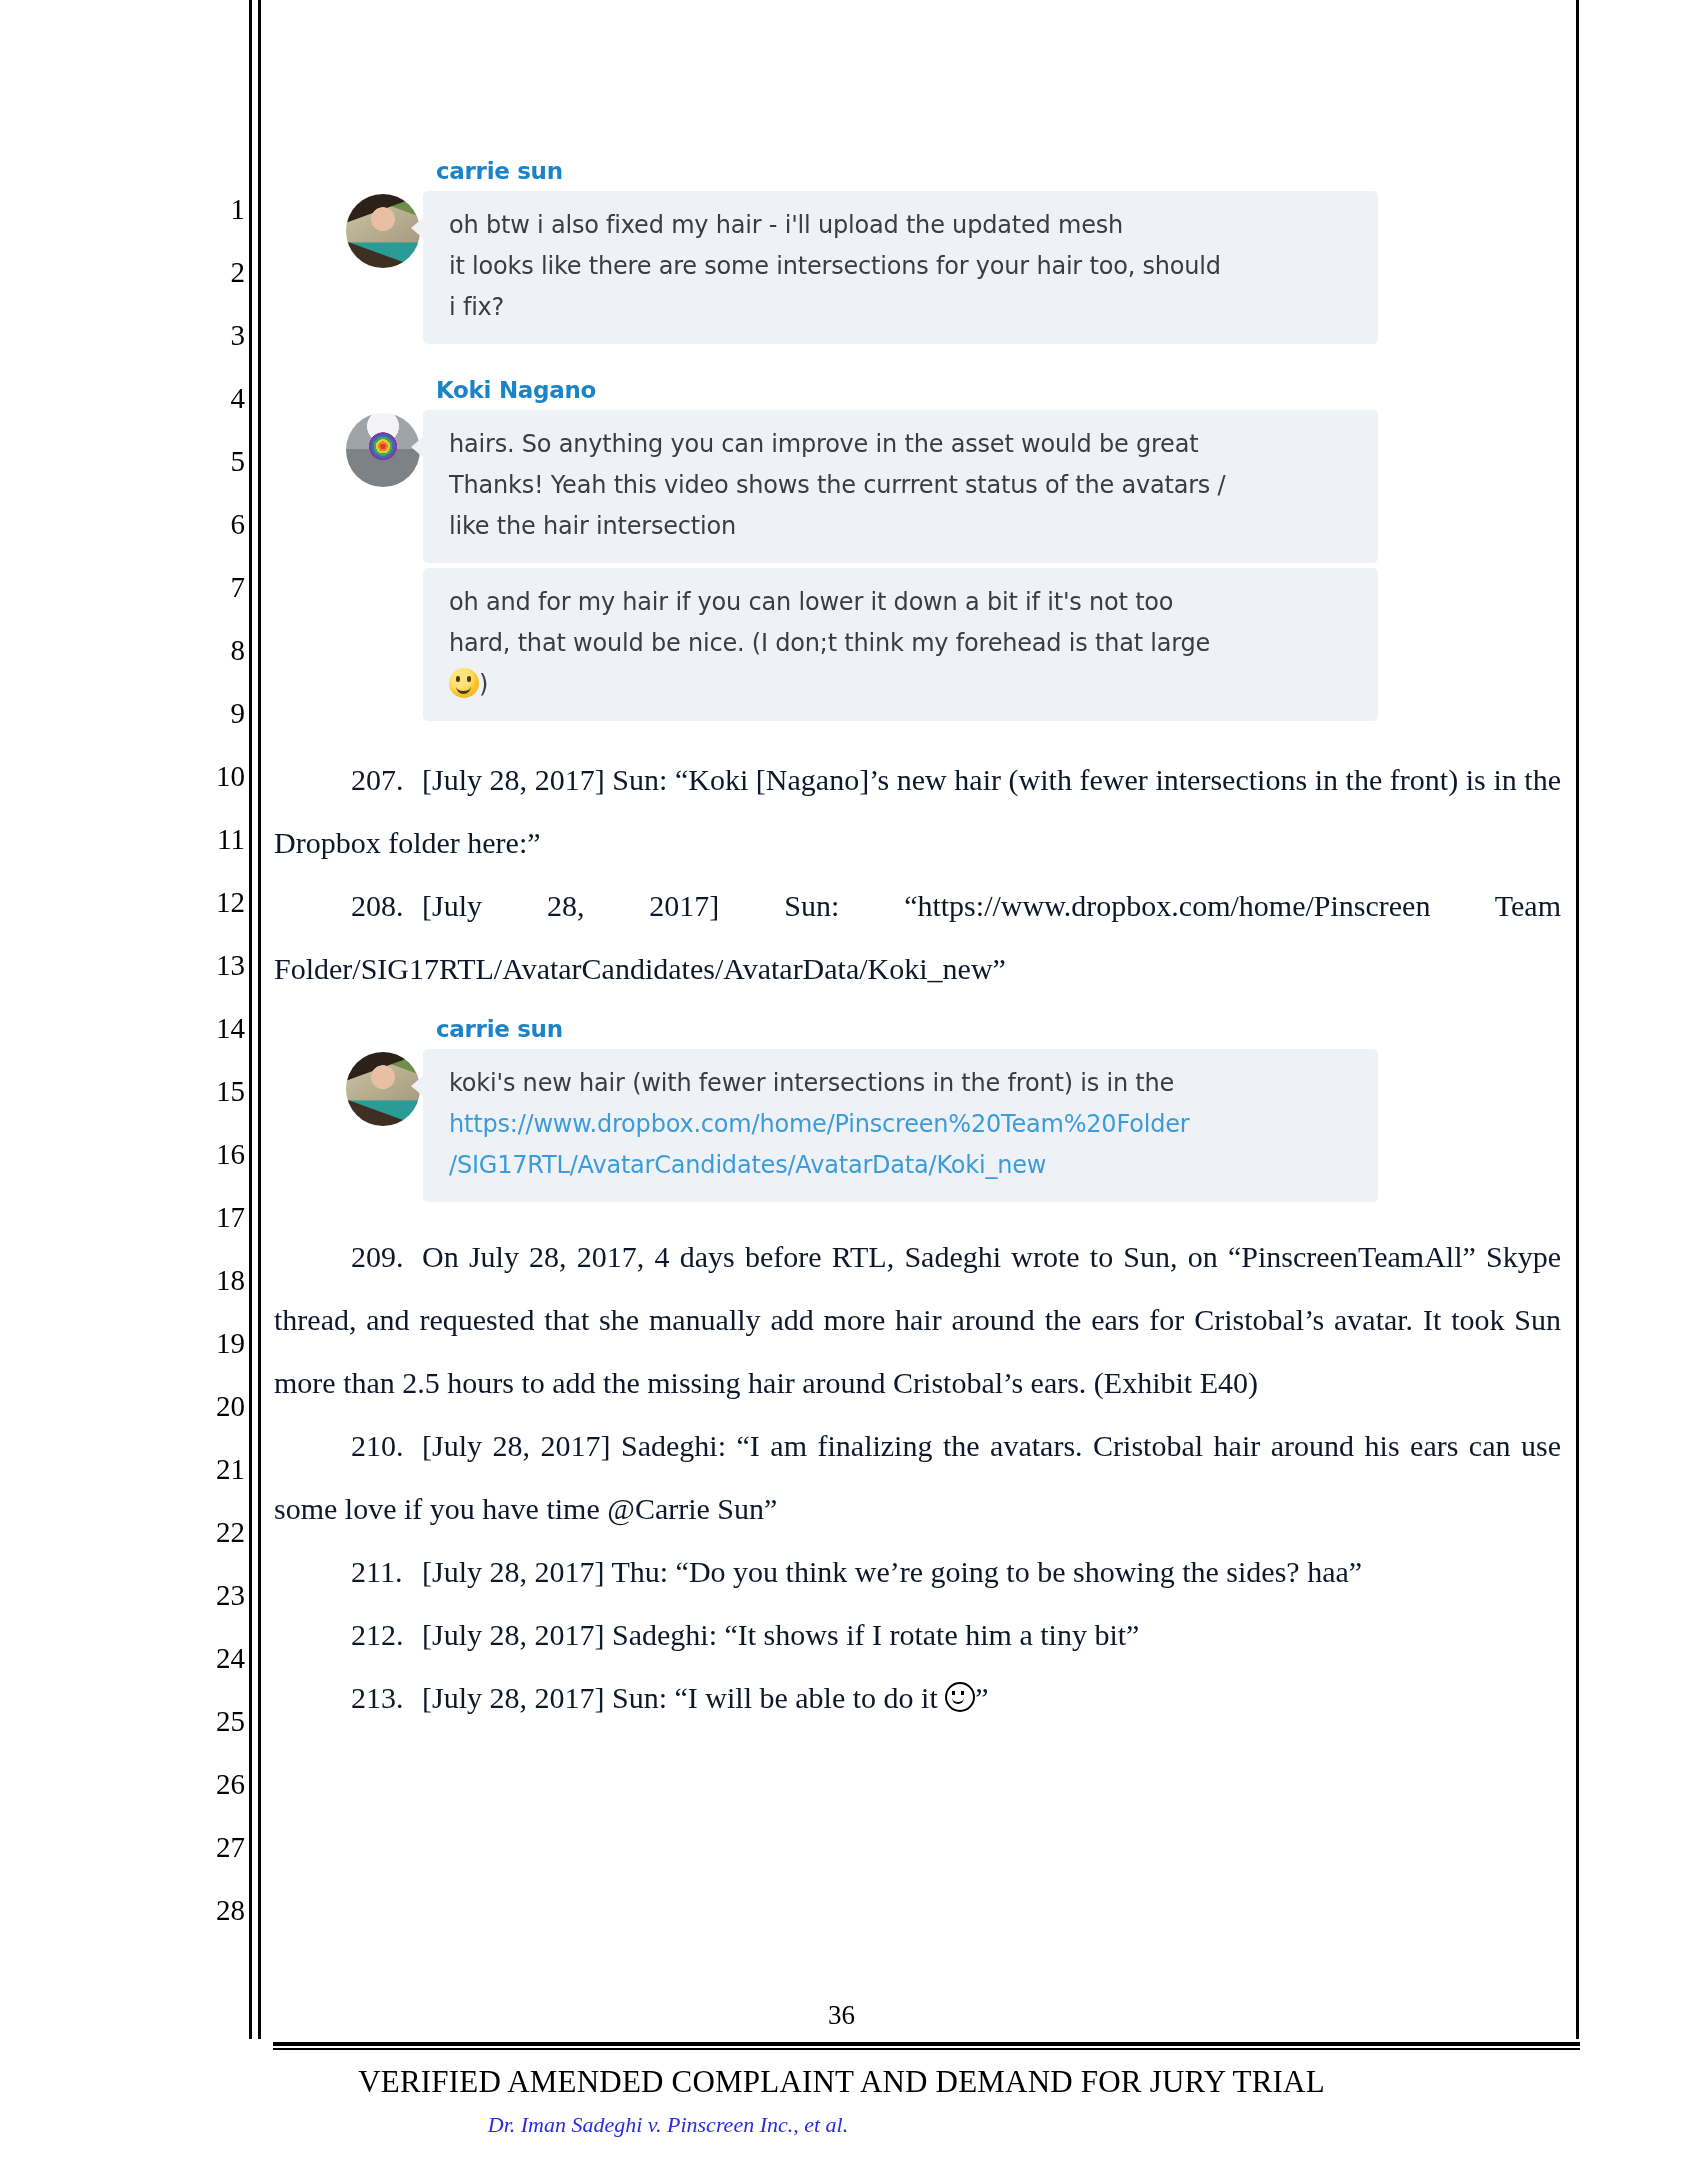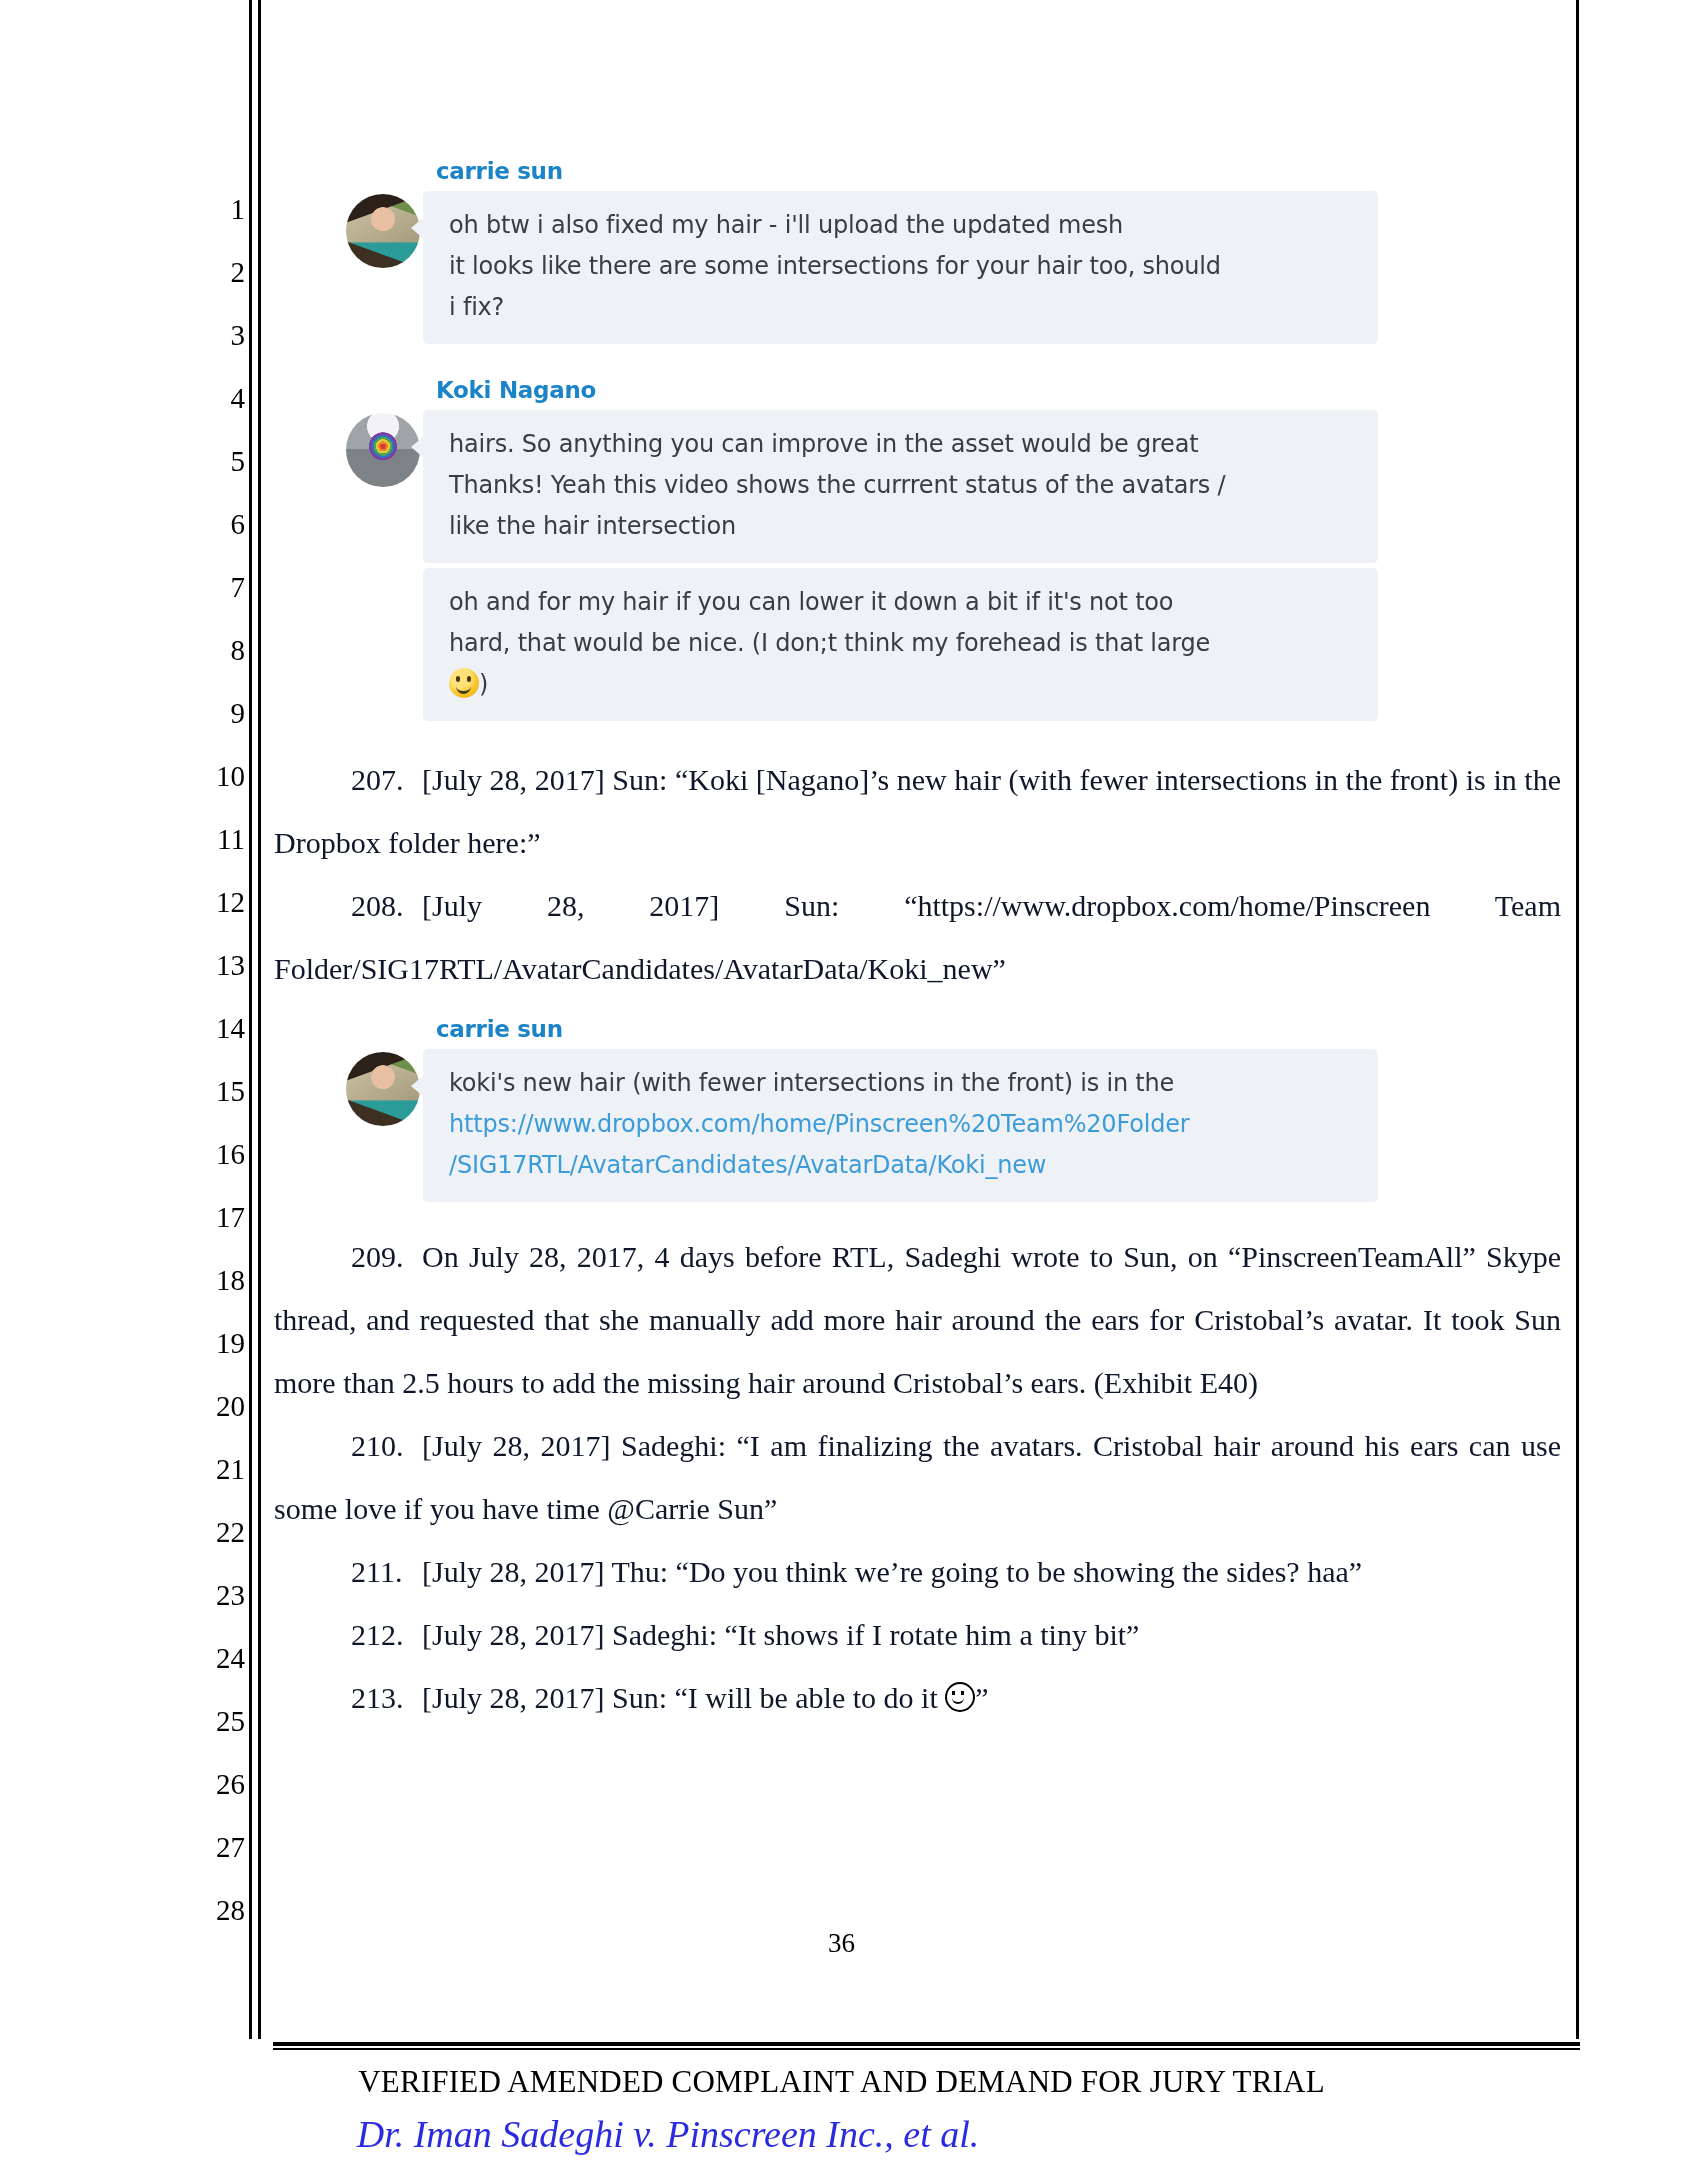--- a/index.html
+++ b/index.html
@@ -237,21 +237,21 @@
     left: 5px; top: 12px;
     width: 12px; height: 6px;
     border-bottom: 2px solid #000;
     border-radius: 0 0 8px 8px;
   }
 
   
   .page-number {
     position: absolute;
     left: 0;
-    top: 1928px;
+    top: 2000px;
     width: 1683px;
     text-align: center;
     font-family: "Liberation Serif", serif;
     font-size: 27px;
     color: #000;
   }
   .footer-title {
     position: absolute;
     left: 0;
     top: 2064px;
@@ -263,21 +263,21 @@
     letter-spacing: 0.2px;
   }
   .footer-case {
     position: absolute;
     left: 0;
     top: 2112px;
     width: 1336px;
     text-align: center;
     font-family: "Liberation Serif", serif;
     font-style: italic;
-    font-size: 38px;
+    font-size: 22px;
     color: #2a2ae0;
   }
 </style>
 </head>
 <body>
 
 <div class="page">
 
   <div class="rule-left-outer"></div>
   <div class="rule-left-inner"></div>

